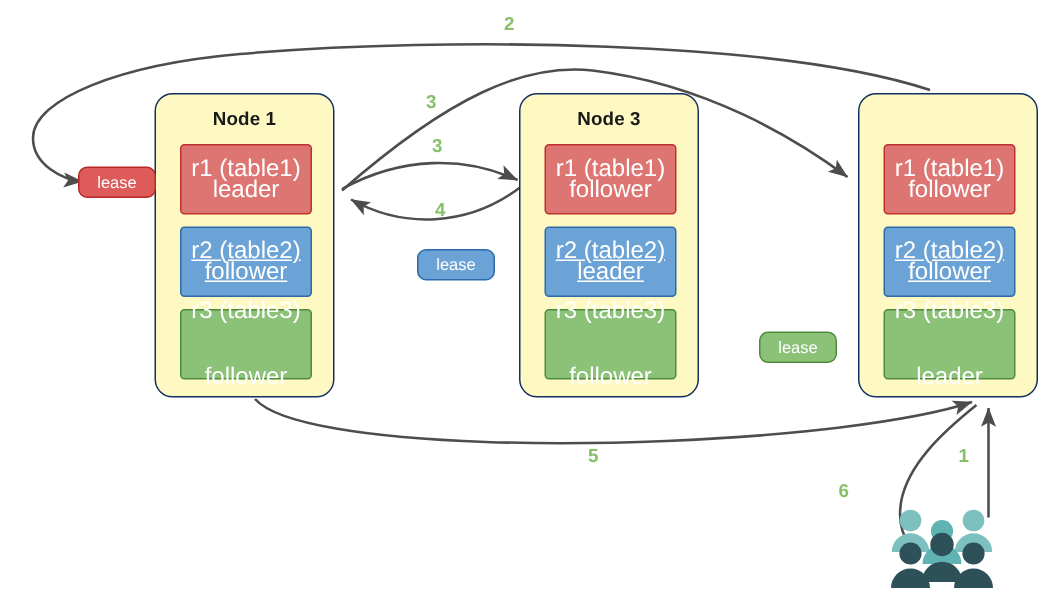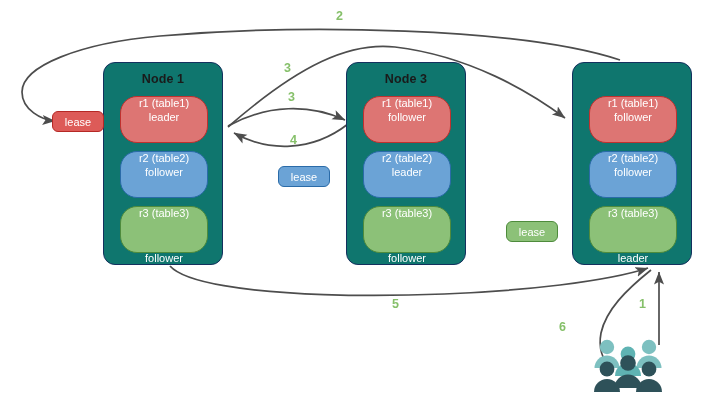--- a/index.html
+++ b/index.html
@@ -21,52 +21,52 @@
     top: 0;
     width: 704px;
     height: 405px;
     pointer-events: none;
   }
   .node-box {
     position: absolute;
     box-sizing: border-box;
     border: 1.6px solid #14305e;
     border-radius: 12px;
-    background: #0f766e;
+    background: #fef9c3;
     z-index: 5;
   }
   .node-title {
     position: absolute;
     top: 9px;
     left: 0;
     width: 100%;
     text-align: center;
     font-size: 12.5px;
     font-weight: bold;
     color: #1a1a1a;
     letter-spacing: .1px;
   }
   .replica {
     position: absolute;
     left: 16px;
     width: 88px;
     height: 47px;
-    border-radius: 17px;
+    border-radius: 3px;
     box-sizing: border-box;
     display: flex;
     flex-direction: column;
     align-items: center;
-    justify-content: flex-start;
+    justify-content: center;
     color: #ffffff;
-    font-size: 11px;
+    font-size: 16px;
     line-height: 13.5px;
     text-align: center;
   }
   .replica.red   { background:#dd7573; border:1.6px solid #c0302e; }
-  .replica.blue  { background:#6ba3d6; border:1.6px solid #2a6ba8; }
+  .replica.blue  { background:#6ba3d6; border:1.6px solid #2a6ba8;text-decoration:underline; }
   .replica.green { background:#8cc178; border:1.6px solid #4e8b3c;gap:31px; }
   .r-slot1 { top: 33px; }
   .r-slot2 { top: 88px; }
   .r-slot3 { top: 143px; }
 
   .lease {
     position: absolute;
     border-radius: 6px;
     box-sizing: border-box;
     display: flex;

